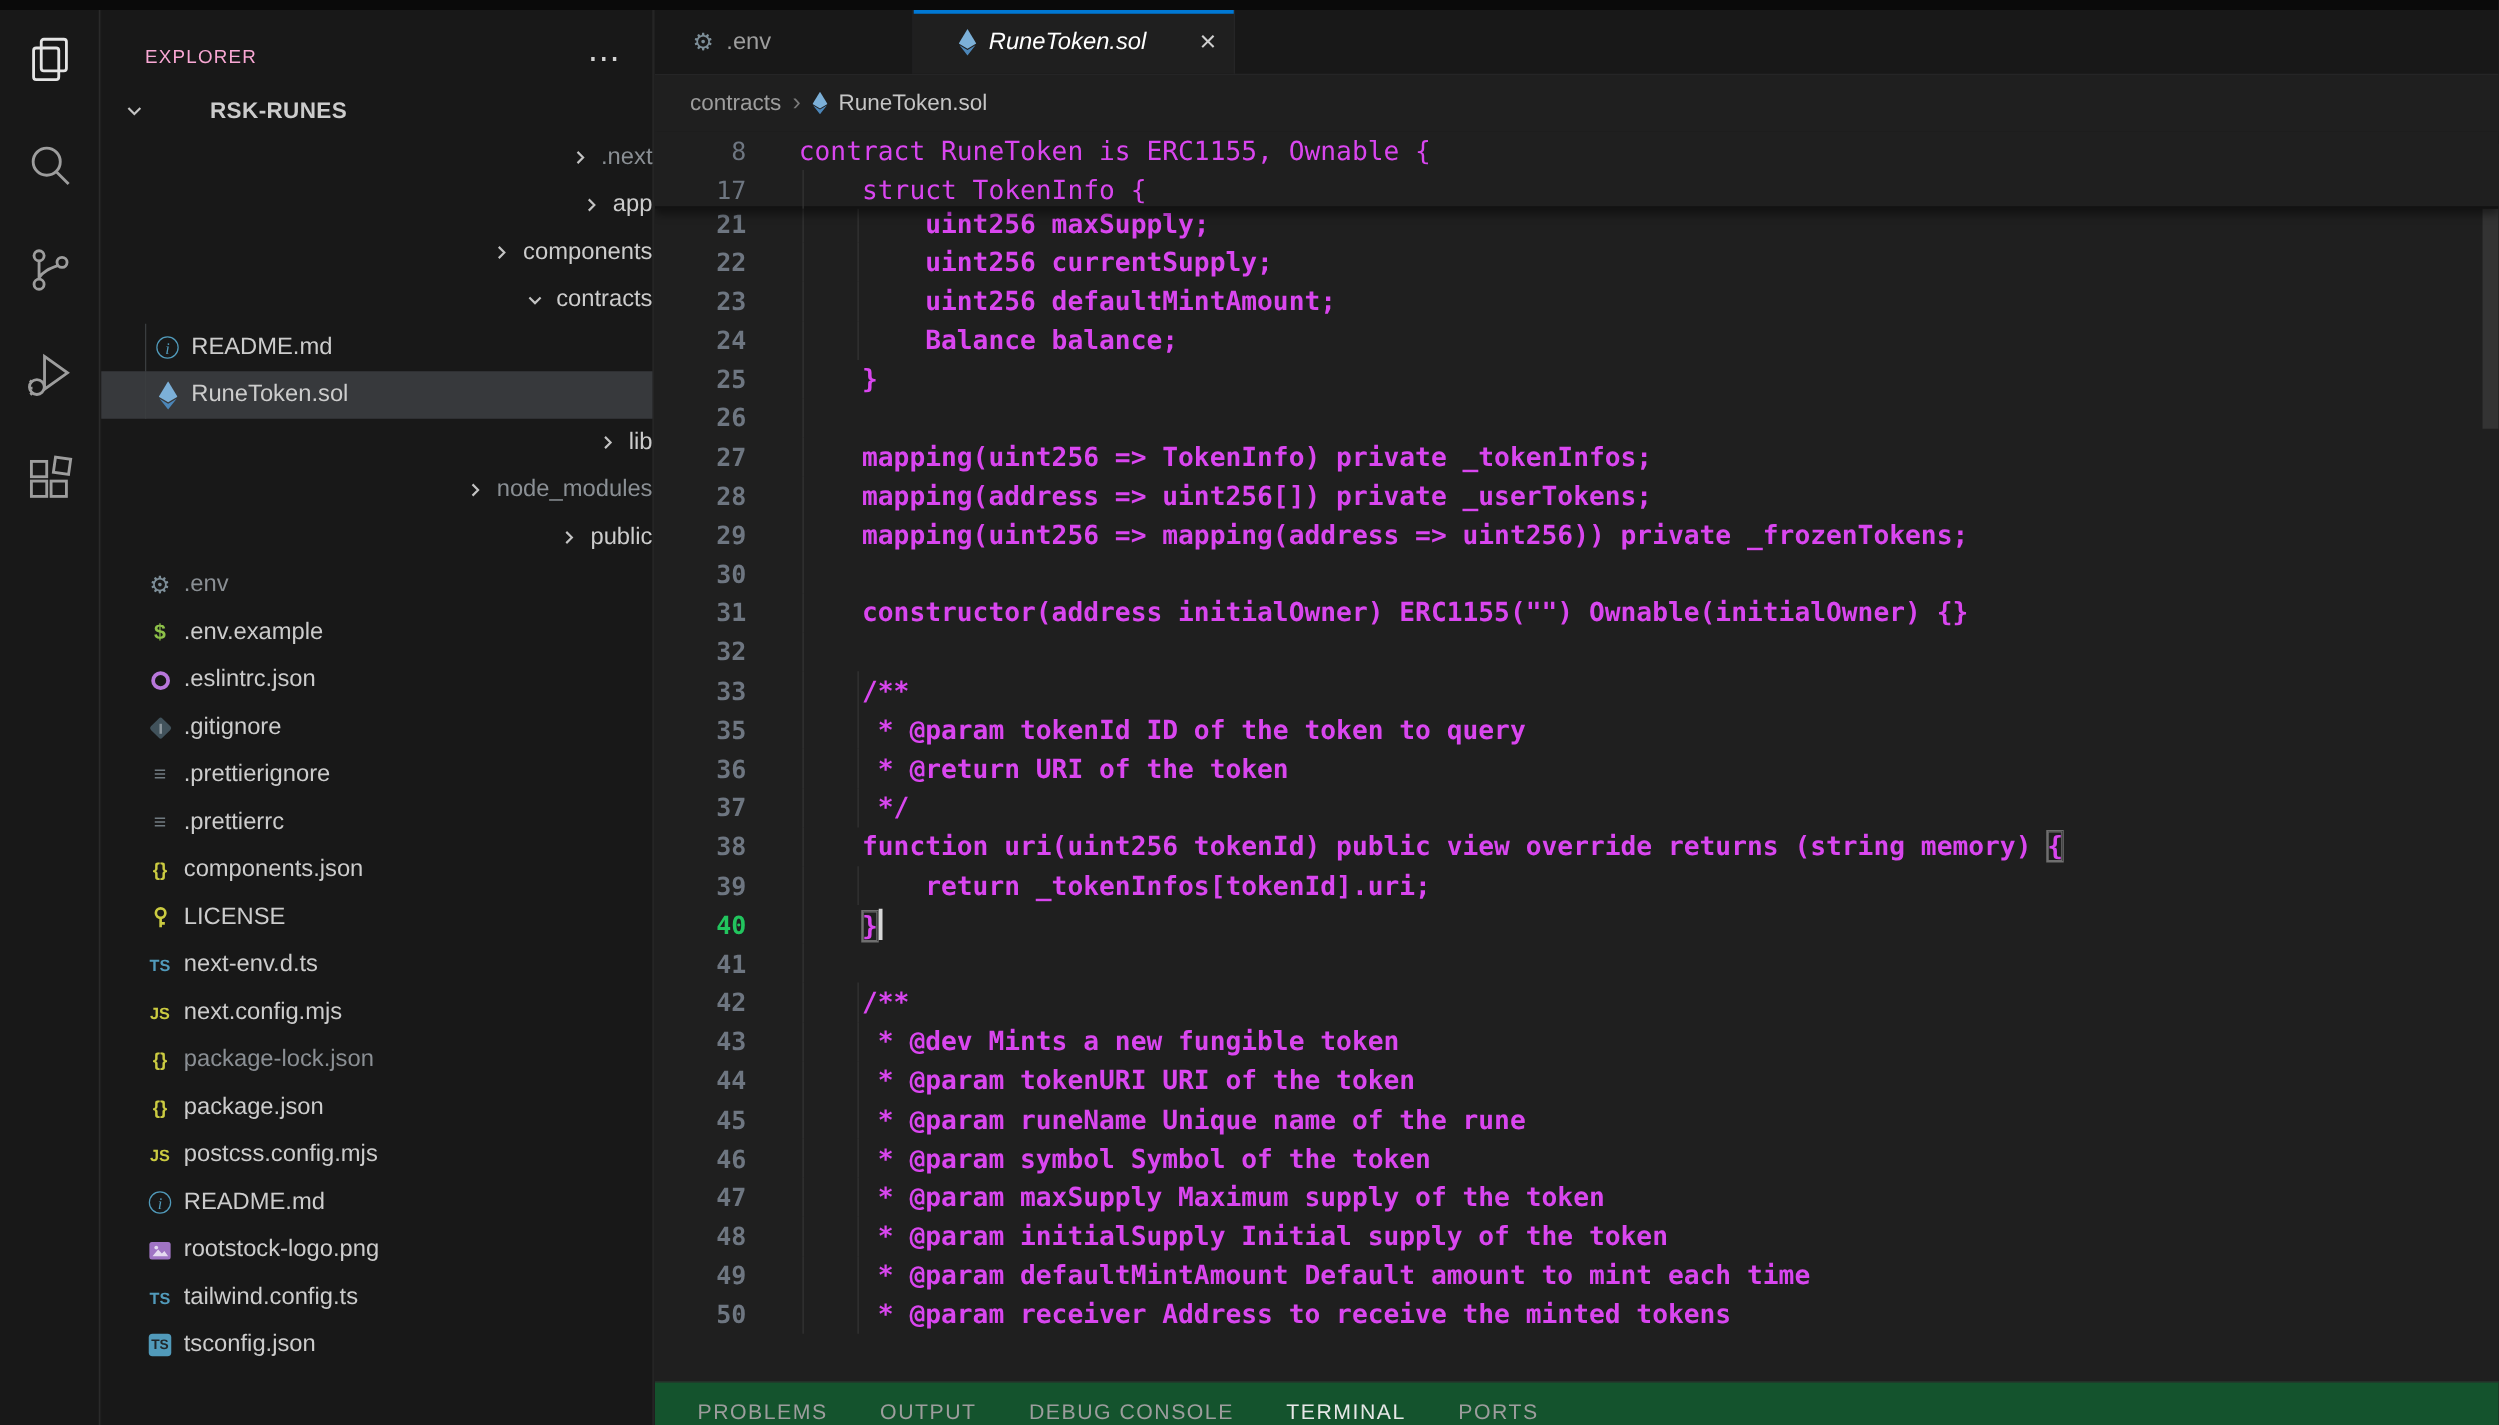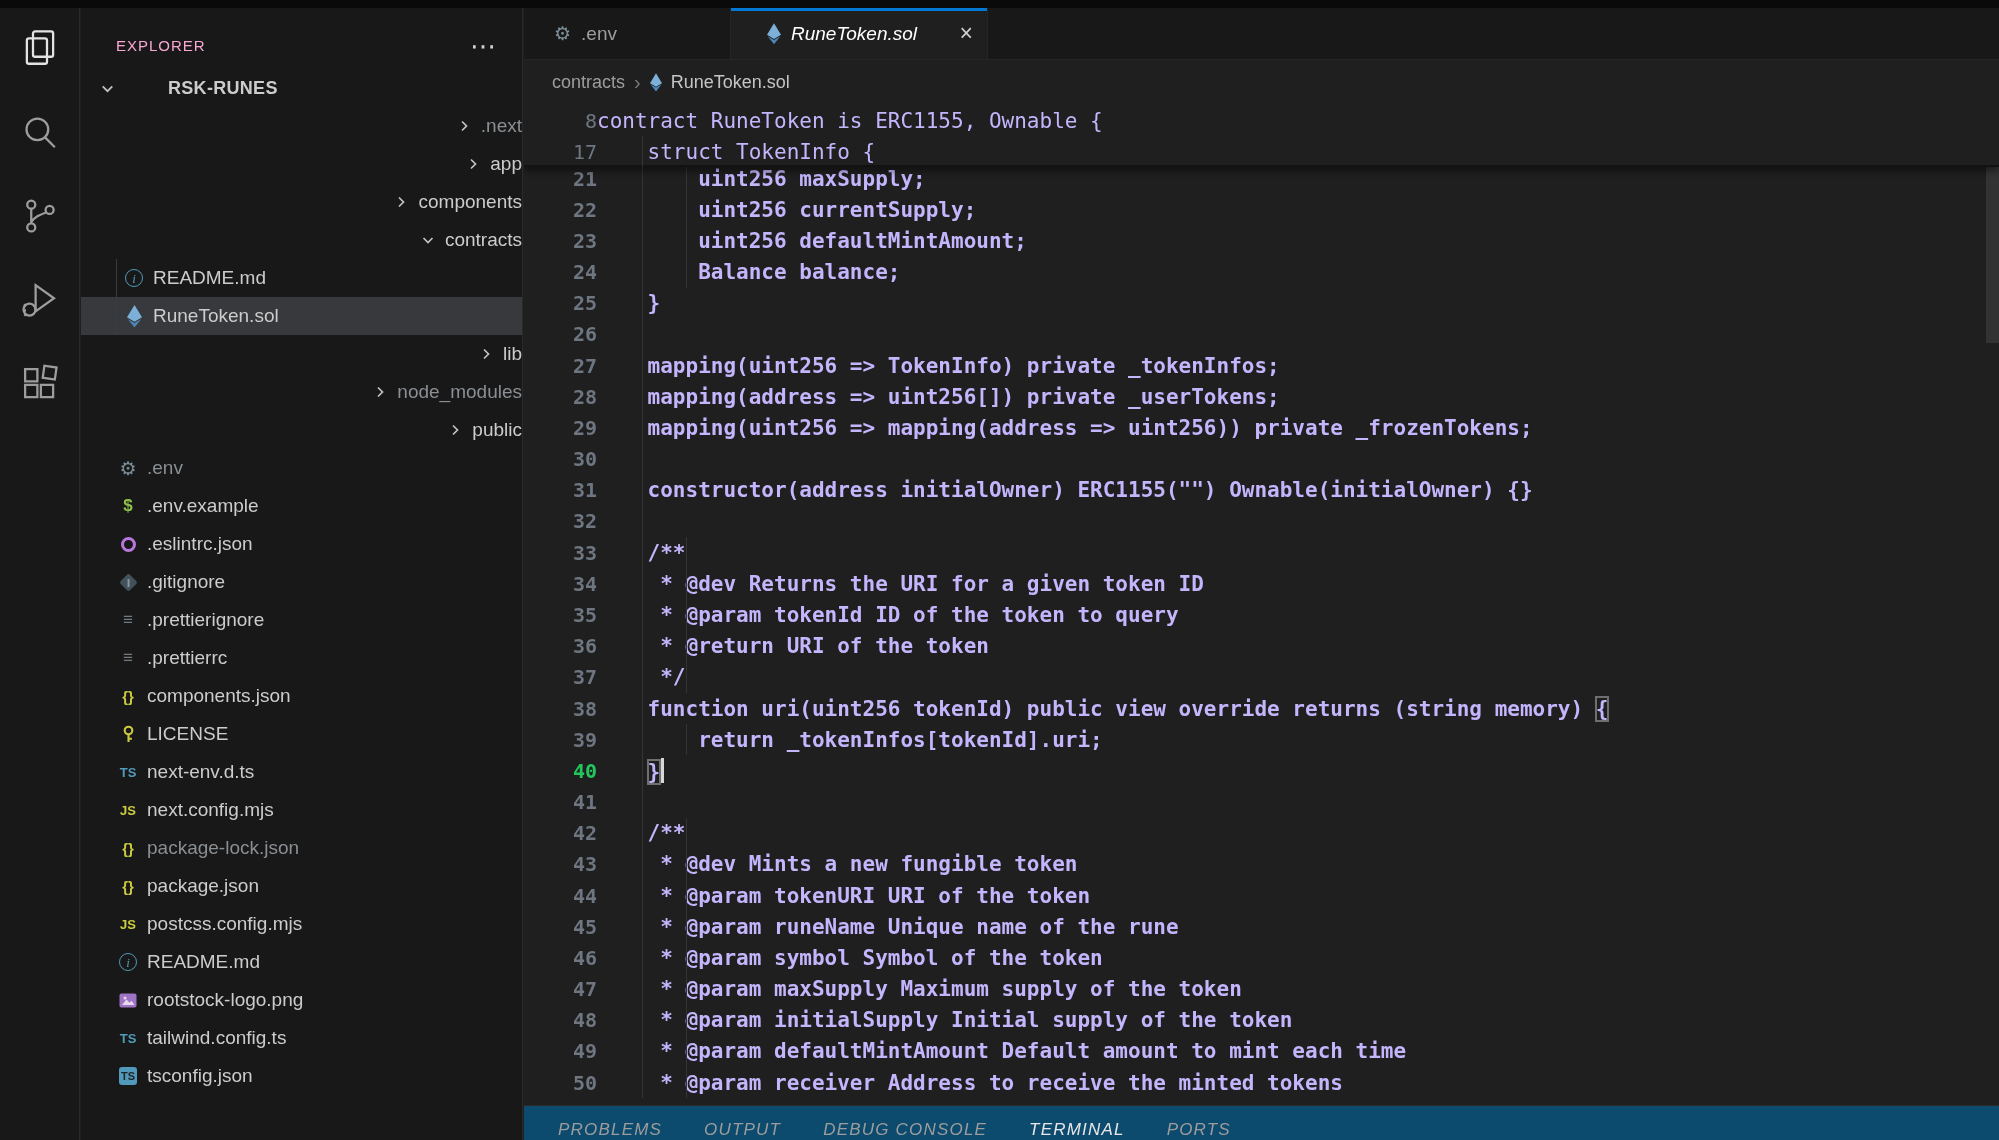--- a/index.html
+++ b/index.html
@@ -70,36 +70,36 @@
     font-size:18px; color:#9d9d9d; }
   .bc-sep { color:#7a7a7a; font-size:20px; }
   .bc-last { color:#c5c5c5; }
 
   
   .editor { position:absolute; left:0; right:0; top:97px; bottom:35px; overflow:hidden; }
   .cl { height:31.172px; display:flex; align-items:center; position:relative; }
   .ln { width:73px; flex:none; text-align:right; font-family:"DejaVu Sans Mono", monospace;
     font-size:20px; color:#6e7681; }
   .ln.cur { color:#22c55e; }
-  .ct { white-space:pre; font-family:"DejaVu Sans Mono", monospace;
-    font-size:21px; color:#c4b5fd; }
+  .ct { margin-left:42px; white-space:pre; font-family:"DejaVu Sans Mono", monospace;
+    font-size:21px; color:#d946ef; }
   .g1, .g2 { position:absolute; top:0; bottom:0; width:1px; background:#343434; }
   .g1 { left:118px; } .g2 { left:162px; }
   .sticky { position:absolute; top:0; left:0; right:0; height:62px; background:#1f1f1f; z-index:5;
     border-bottom:2px solid #121212; box-shadow:0 4px 7px rgba(0,0,0,.45); }
   .codebody { position:absolute; top:58px; left:0; right:0;font-weight:bold; }
   .bx { box-shadow:0 0 0 1px #6f6f6f inset, 0 0 0 1px #6f6f6f; }
   .cursor { display:inline-block; width:2.5px; height:25px; background:#d7d7d7;
     vertical-align:-4px; margin-left:1px; }
   .vthumb { position:absolute; right:0; top:10px; width:13px; height:228px;
     background:rgba(121,121,121,.22); }
 
   
-  .panelbar { position:absolute; left:0; right:0; bottom:0; height:35px; background:#0c4a6e;
-    border-top:1px solid #2a2a2a; display:flex; gap:42px; padding:14px 0 0 34px; overflow:hidden;font-style:italic; }
+  .panelbar { position:absolute; left:0; right:0; bottom:0; height:35px; background:#14532d;
+    border-top:1px solid #2a2a2a; display:flex; gap:42px; padding:14px 0 0 34px; overflow:hidden; }
   .ptab { font-size:17px; letter-spacing:1.2px; color:#9d9d9d; white-space:nowrap; }
   .ptab.active { color:#e7e7e7;text-align:center; }
 
   svg.sol { display:block; }
 </style>
 </head>
 <body>
 
 <div class="app">
   <div class="topstrip"></div>
@@ -440,26 +440,20 @@
           </div>
         <div class="cl">
             <i class="g1"></i>
             <i class="g2"></i>
             <span class="ln">33</span>
             <span class="ct">    /**</span>
           </div>
         <div class="cl">
             <i class="g1"></i>
             <i class="g2"></i>
-            <span class="ln">34</span>
-            <span class="ct">     * @dev Returns the URI for a given token ID</span>
-          </div>
-        <div class="cl">
-            <i class="g1"></i>
-            <i class="g2"></i>
             <span class="ln">35</span>
             <span class="ct">     * @param tokenId ID of the token to query</span>
           </div>
         <div class="cl">
             <i class="g1"></i>
             <i class="g2"></i>
             <span class="ln">36</span>
             <span class="ct">     * @return URI of the token</span>
           </div>
         <div class="cl">

